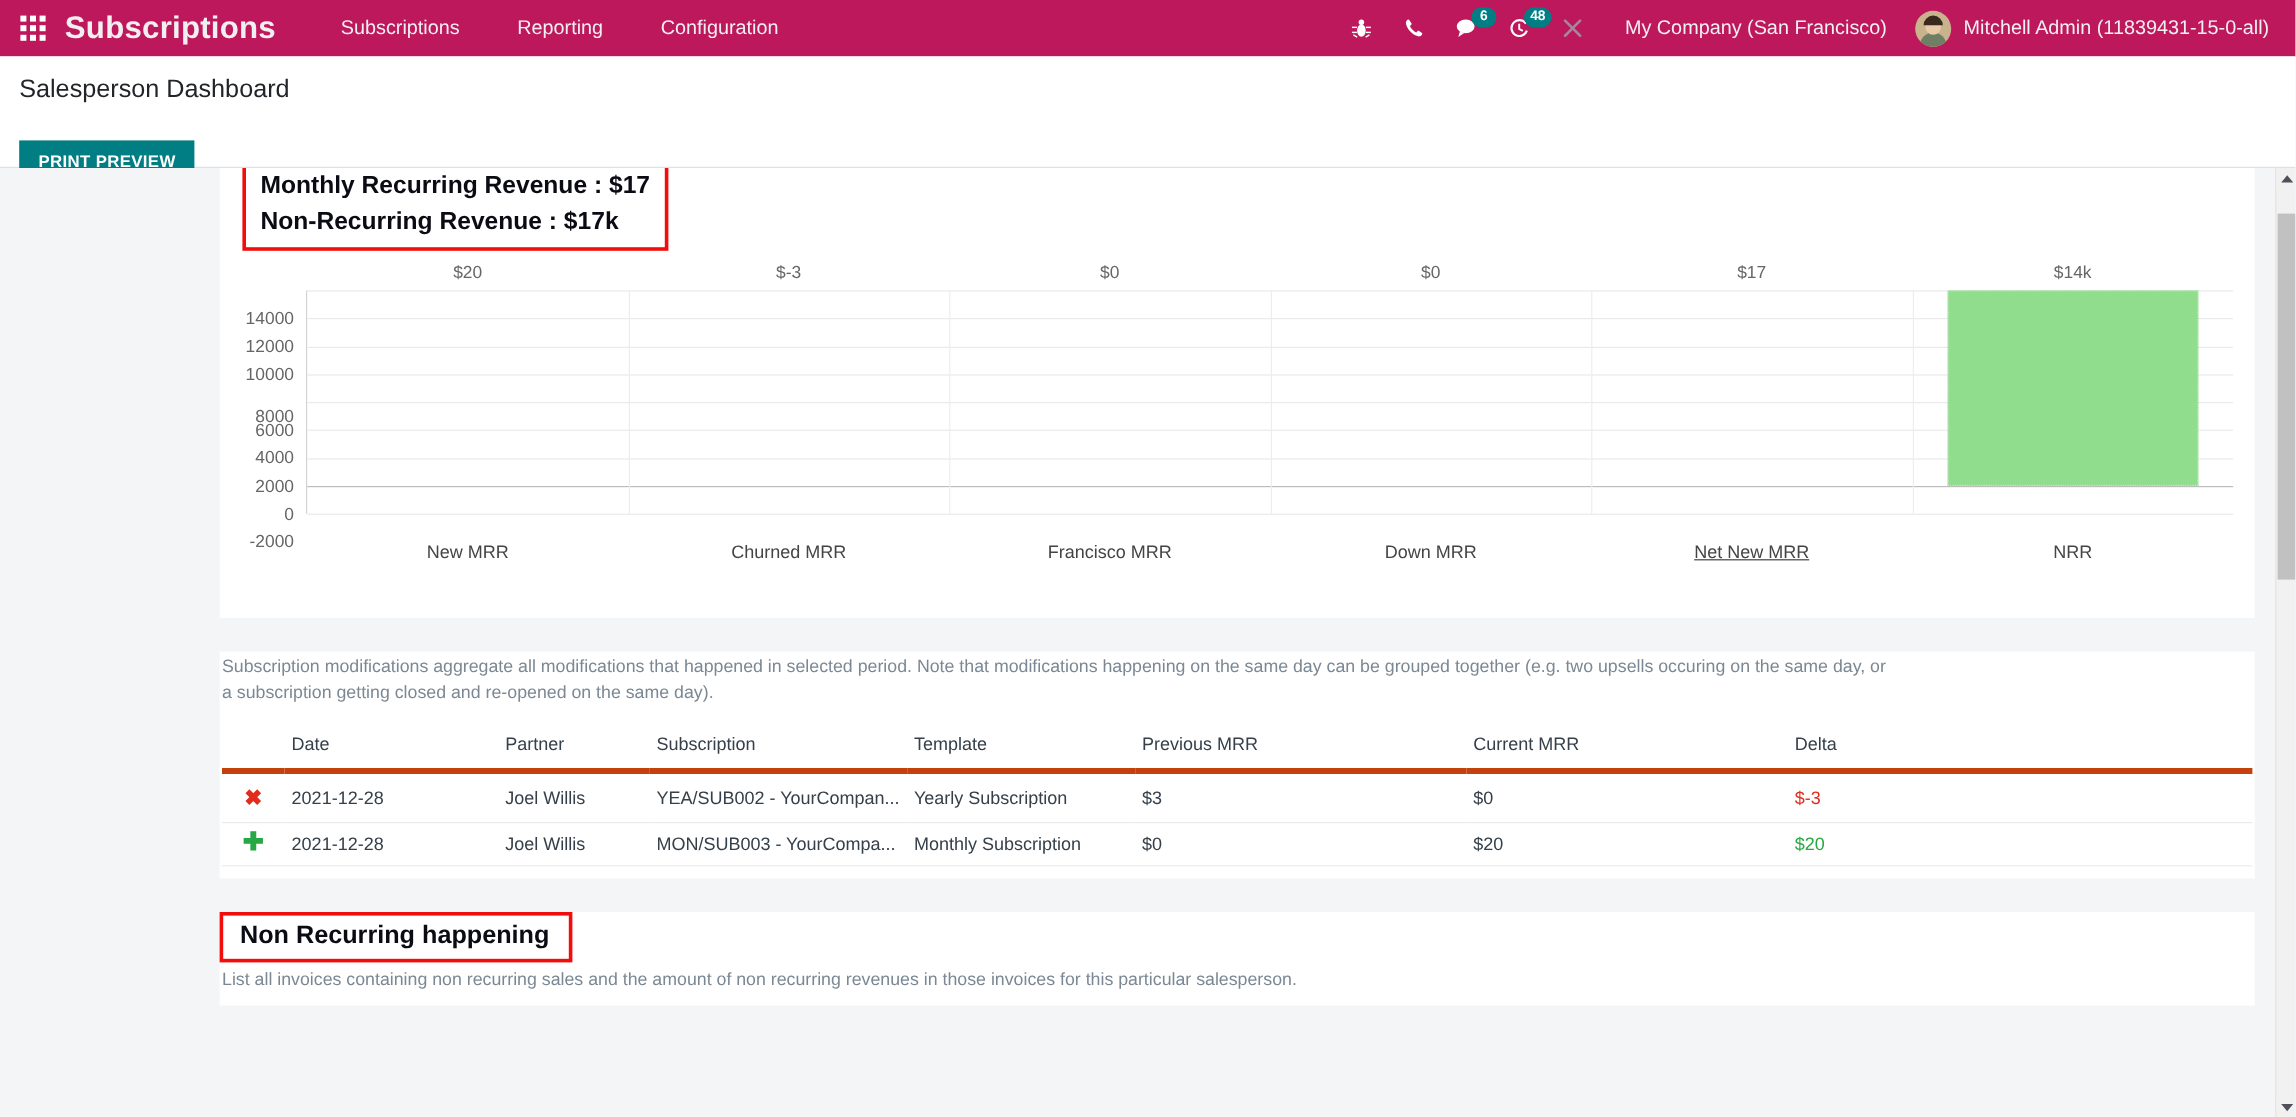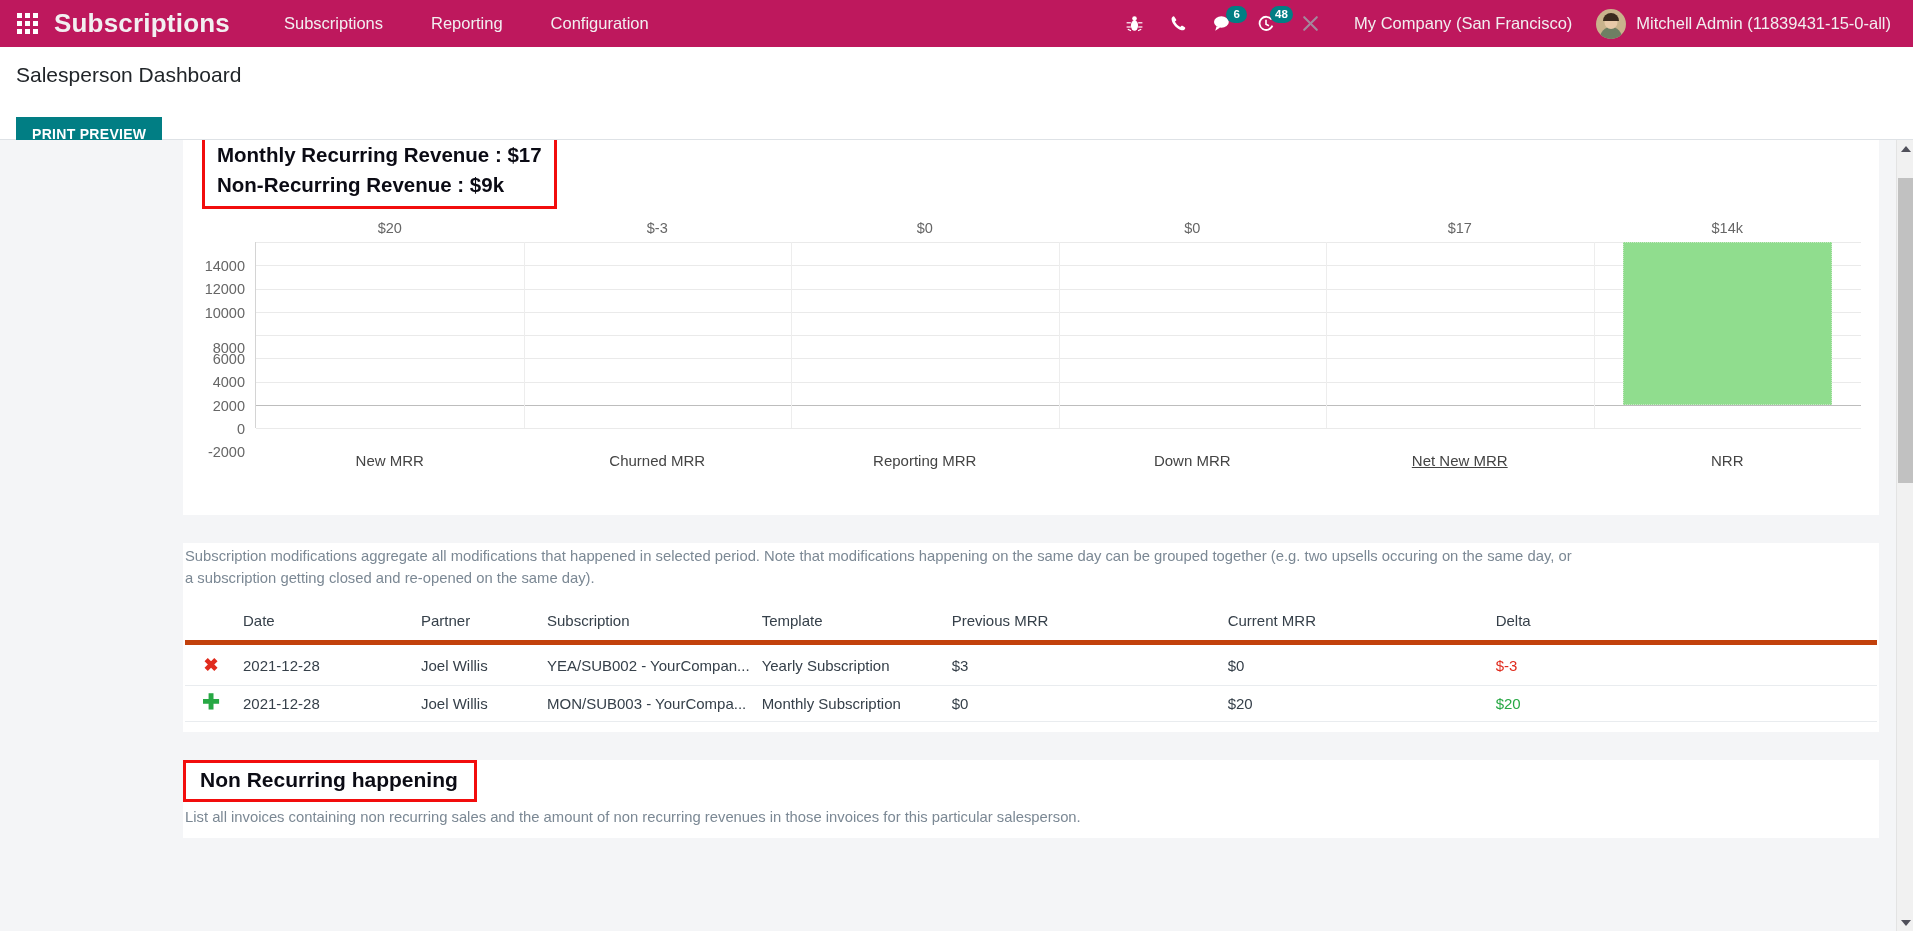--- a/index.html
+++ b/index.html
@@ -464,21 +464,21 @@
   </div>
 </div>
 
 <div class="page-body">
   <div class="content">
 
     <div class="chart-card">
 
       <div class="kpi-box redbox">
         <div class="kpi-line">Monthly Recurring Revenue : $17</div>
-        <div class="kpi-line">Non-Recurring Revenue : $9k</div>
+        <div class="kpi-line">Non-Recurring Revenue : $17k</div>
       </div>
 
       <div class="chart-wrap">
         <div class="ylabels" id="ylabels">
             <div class="ylabel" style="top: 24px;">14000</div>
             <div class="ylabel" style="top: 47.25px;">12000</div>
             <div class="ylabel" style="top: 70.5px;">10000</div>
             <div class="ylabel" style="top: 106px; margin-left: 39px;">8000</div>
             <div class="ylabel" style="top: 117px;">6000</div>
             <div class="ylabel" style="top: 140.25px;">4000</div>
@@ -496,21 +496,21 @@
             <div class="gridline" style="top: 139.5px;"></div>
             <div class="gridline zeroline" style="top: 162.75px;"></div>
             <div class="gridline" style="top: 186px;"></div>
             <div class="dlabel" style="left: 133.75px; top: -22px;">$20</div>
             <div class="xlabel" style="left: 133.75px; top: 210px;">New MRR</div>
             <div class="colsep" style="left: 267.5px;"></div>
             <div class="dlabel" style="left: 401.25px; top: -22px;">$-3</div>
             <div class="xlabel" style="left: 401.25px; top: 210px;">Churned MRR</div>
             <div class="colsep" style="left: 535px;"></div>
             <div class="dlabel" style="left: 668.75px; top: -22px;">$0</div>
-            <div class="xlabel" style="left: 668.75px; top: 210px;">Reporting MRR</div>
+            <div class="xlabel" style="left: 668.75px; top: 210px;">Francisco MRR</div>
             <div class="colsep" style="left: 802.5px;"></div>
             <div class="dlabel" style="left: 936.25px; top: -22px;">$0</div>
             <div class="xlabel" style="left: 936.25px; top: 210px;">Down MRR</div>
             <div class="colsep" style="left: 1070px;"></div>
             <div class="dlabel" style="left: 1203.75px; top: -22px;">$17</div>
             <div class="xlabel" style="left: 1203.75px; top: 210px; text-decoration: underline;">Net New MRR</div>
             <div class="colsep" style="left: 1337.5px;"></div>
             <div class="bar" style="left: 1366.92px; width: 208.65px; top: 0px; height: 162.75px; background: rgb(144, 221, 142);"></div>
             <div class="dlabel" style="left: 1471.25px; top: -22px;">$14k</div>
             <div class="xlabel" style="left: 1471.25px; top: 210px;">NRR</div>

